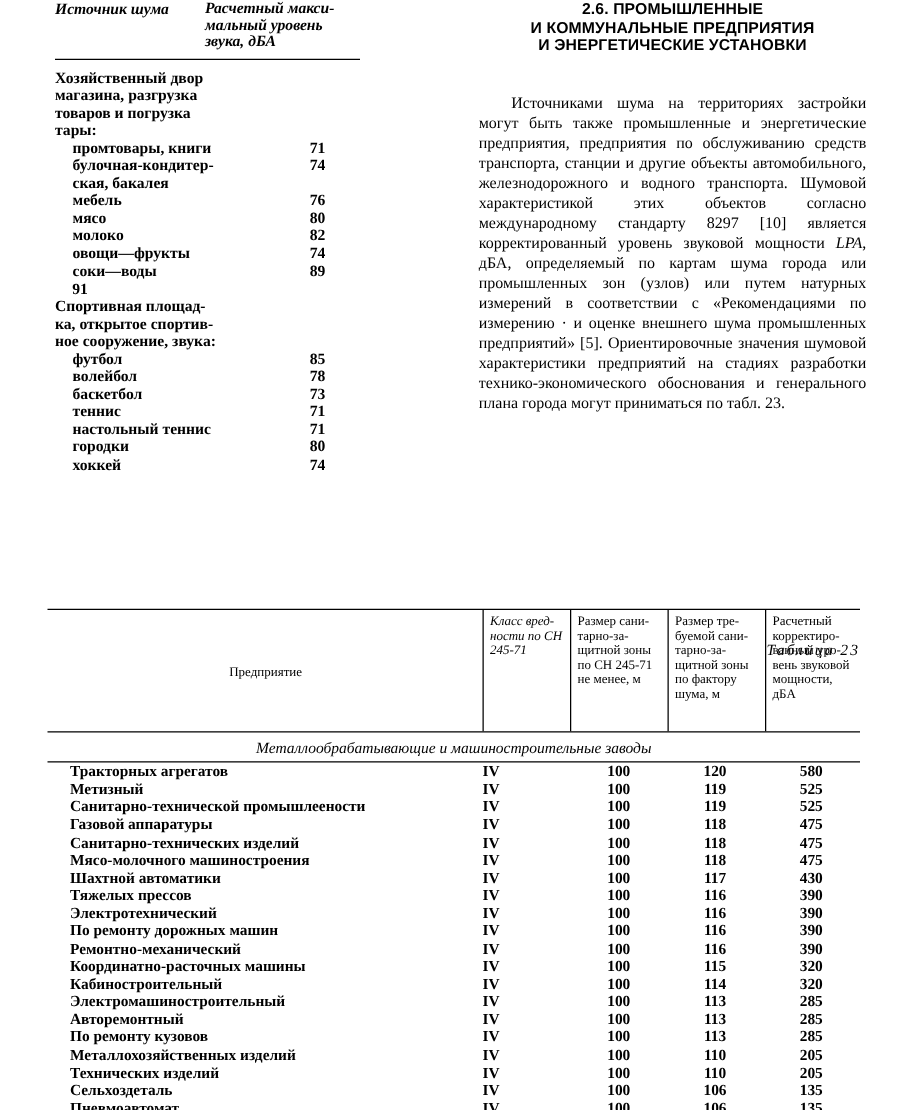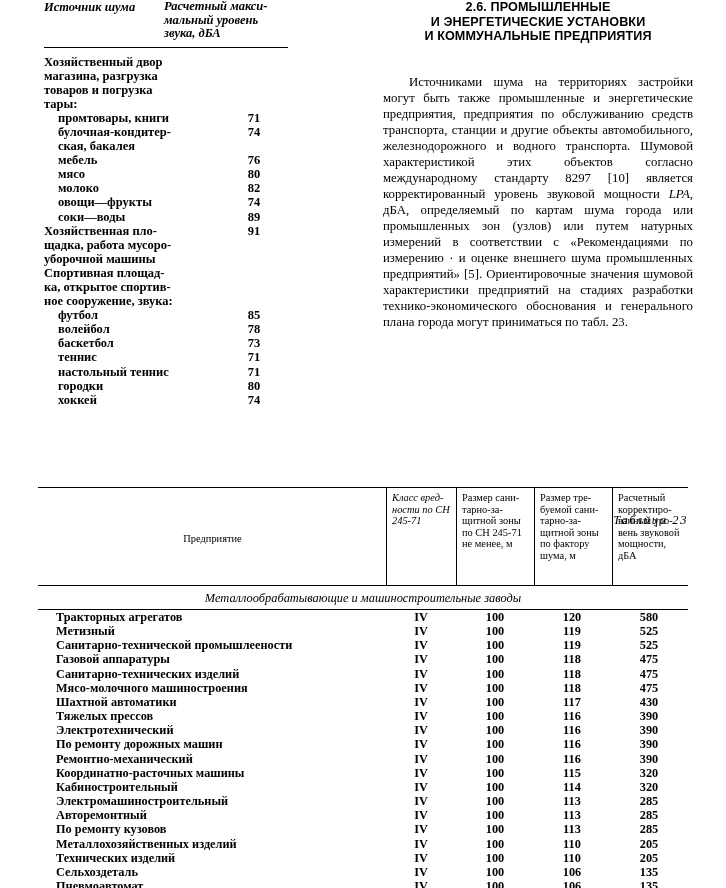--- a/index.html
+++ b/index.html
@@ -156,21 +156,21 @@
   .t23-body .row {
     display: flex;
     font-size: 12.3px;
     line-height: 14.15px;
     font-weight: bold;
   }
   .t23-body .rc {
     box-sizing: border-box;
   }
   .rc-name  { width: 348px; padding-left: 18px; }
-  .rc-class { width: 70px;  text-align: center; }
+  .rc-class { width: 70px;  }
   .rc-zone  { width: 78px;  text-align: center; }
   .rc-level { width: 76px;  text-align: center; }
   .rc-req   { width: 78px;  text-align: center; }
 </style>
 </head>
 <body>
 
 <div class="page">
 
   <div class="top-area">
@@ -223,23 +223,20 @@
           <div class="lt-lbl ind">овощи—фрукты</div>
           <div class="lt-val">74</div>
         </div>
 
         <div class="lt-row">
           <div class="lt-lbl ind">соки—воды</div>
           <div class="lt-val">89</div>
         </div>
 
         <div class="lt-row">
-          <div class="lt-lbl">Хозяйственная пло-
-щадка, работа мусоро-
-уборочной машины</div>
           <div class="lt-val">91</div>
         </div>
 
         <div class="lt-row">
           <div class="lt-lbl">Спортивная площад-
 ка, открытое спортив-
 ное сооружение, звука:</div>
           <div class="lt-val"></div>
         </div>
 
@@ -277,22 +274,22 @@
           <div class="lt-lbl ind">хоккей</div>
           <div class="lt-val">74</div>
         </div>
 
       </div>
     </div>
 
     <div class="right-col">
       <div class="sec-title">
         <div>2.6. ПРОМЫШЛЕННЫЕ</div>
+        <div>И КОММУНАЛЬНЫЕ ПРЕДПРИЯТИЯ</div>
         <div>И ЭНЕРГЕТИЧЕСКИЕ УСТАНОВКИ</div>
-        <div>И КОММУНАЛЬНЫЕ ПРЕДПРИЯТИЯ</div>
       </div>
       <p class="sec-body"><span>Источниками шума на территориях заст­ройки могут быть также промышленные и энергетические предприятия, предприятия по обслуживанию средств транспорта, станции и другие объекты автомобильного, железно­дорожного и водного транспорта. Шумовой характеристикой этих объектов согласно международному стандарту 8297 [10] является корректированный уровень звуковой мощности </span><i>LPA</i><span>, дБА, определяемый по картам шума города или промышленных зон (узлов) или путем натурных измерений в соответствии с «Рекомендациями по измерению · и оценке внешнего шума промышленных предприятий» [5]. Ориентировочные значения шумовой харак­теристики предприятий на стадиях разработки технико-экономического обоснования и гене­рального плана города могут приниматься по табл. 23.</span></p>
     </div>
   </div>
 
   <div class="t23-caption">Таблица 23</div>
 
   <div class="t23">
     <div class="t23-top-rule"></div>
 

